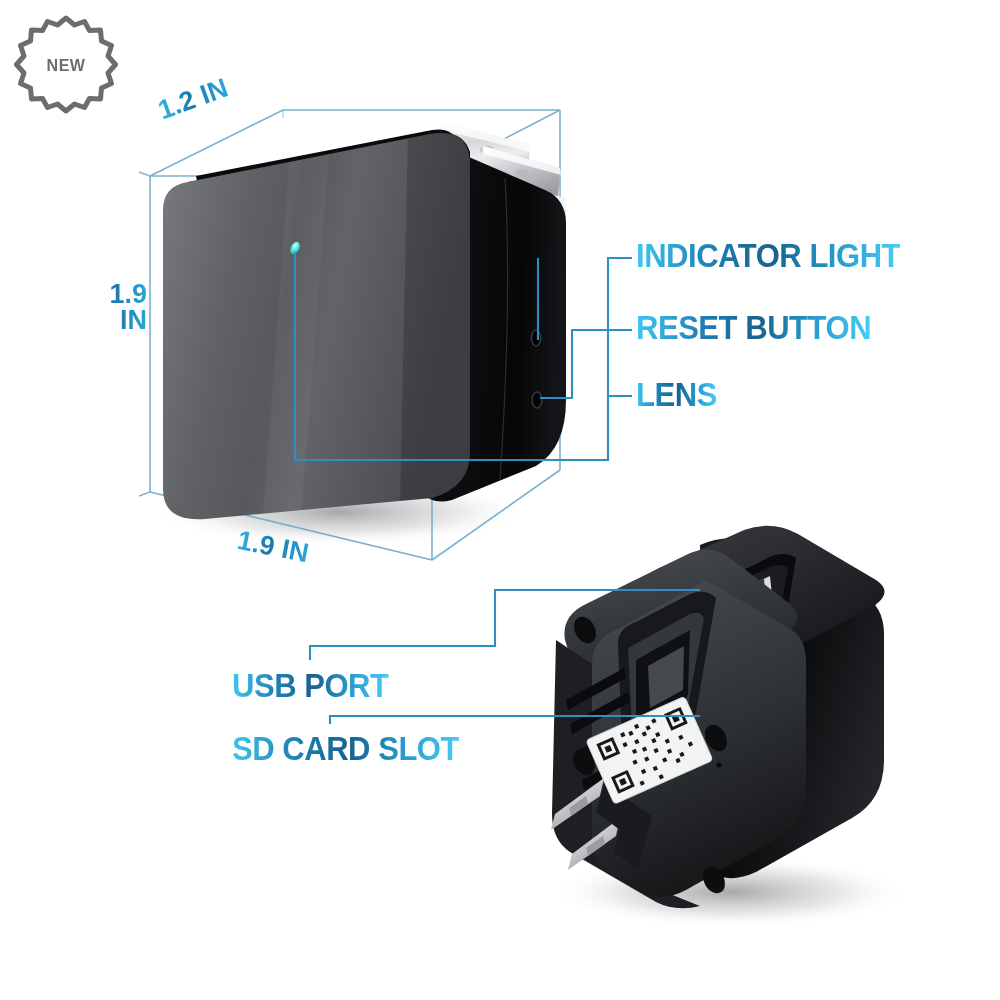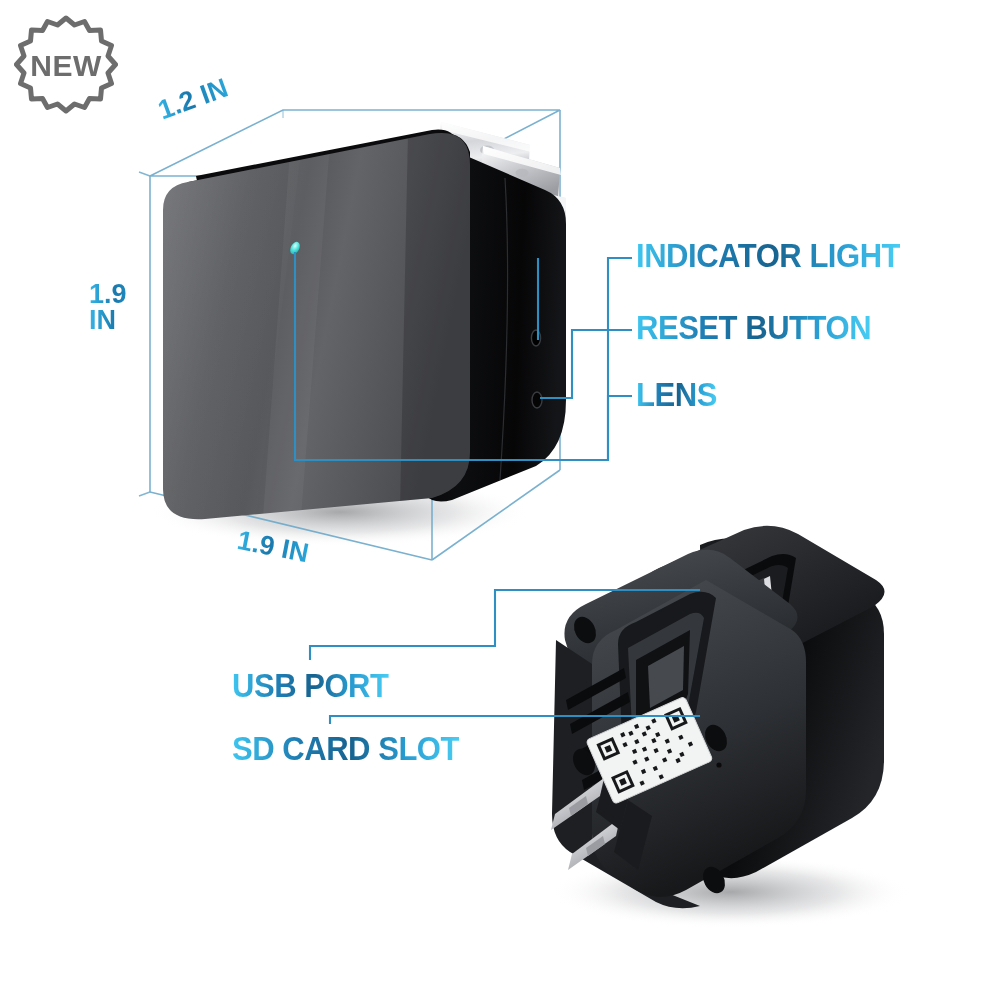--- a/index.html
+++ b/index.html
@@ -35,21 +35,21 @@
     background:linear-gradient(90deg,#35b6e8 0%, #1a79ad 45%, #2ba6da 100%);
     -webkit-background-clip:text;background-clip:text;
     color:transparent;-webkit-text-fill-color:transparent;
   }
   .new-badge{
     position:absolute;left:14px;top:14px;width:104px;height:104px;
   }
   .new-badge .txt{
     position:absolute;left:0;top:0;width:104px;height:104px;
     display:flex;align-items:center;justify-content:center;
-    font-size:30px;font-weight:700;color:#6d6d6d;letter-spacing:0.5px;
+    font-size:16px;font-weight:700;color:#6d6d6d;letter-spacing:0.5px;
   }
 </style>
 </head>
 <body>
 
 <div id="stage">
 
   <div class="new-badge">
     <svg viewBox="0 0 104 104" width="104" height="104">
       <path d="M52 4 L60.5 11 L70.5 7.5 L75.5 16.5 L86.5 16 L87.5 27 L97.5 31.5 L94 42 L101.5 50.5
@@ -325,21 +325,21 @@
       <path d="M330 724 L330 716 L640 716 L640 716 L700 716"></path>
     </g>
 
     <g fill="none" stroke="#2f8fc2" stroke-width="2.1">
       <path d="M538 340 L538 258"></path>
     </g>
   </svg>
 
   <div class="dim-label" style="left:155px;top:100px;transform:rotate(-20deg);transform-origin:left top;">1.2 IN</div>
 
-  <div class="dim-label" style="left:89px;top:282px;text-align:left;width:58px;">1.9
+  <div class="dim-label" style="left:89px;top:282px;text-align:right;width:58px;">1.9
 IN</div>
 
   <div class="dim-label" style="left:240px;top:528px;transform:rotate(11deg);transform-origin:left top;">1.9 IN</div>
 
   <div class="callout-label" style="left:636px;top:239px;">INDICATOR LIGHT</div>
 
   <div class="callout-label" style="left:636px;top:311px;">RESET BUTTON</div>
 
   <div class="callout-label" style="left:636px;top:378px;">LENS</div>
 

